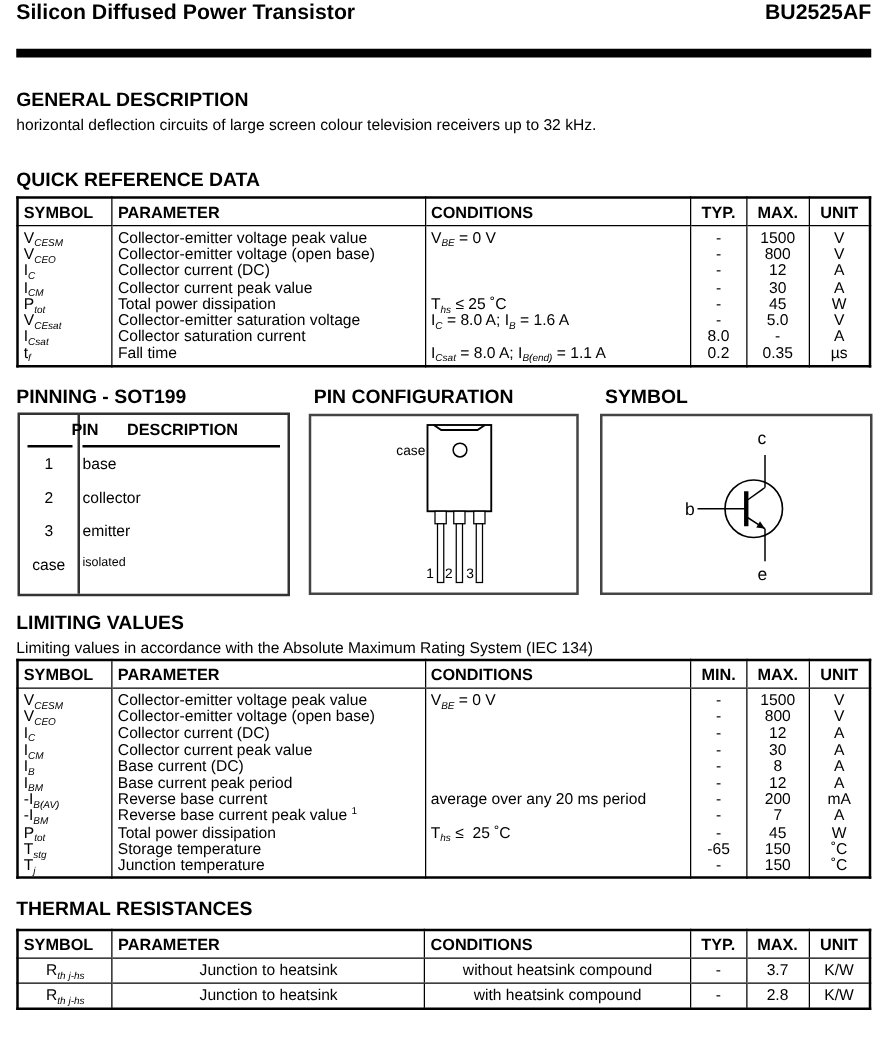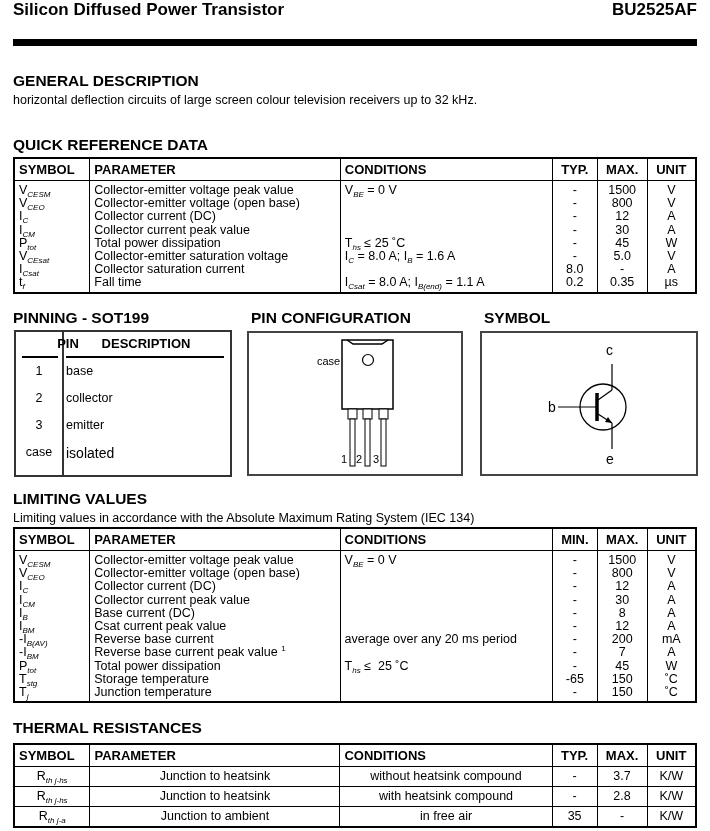--- a/index.html
+++ b/index.html
@@ -127,21 +127,21 @@
   <div class="abs" style="left:6px; top:24px; width:36px; height:1.5px; background:#000;"></div>
   <div class="abs" style="left:50px; top:24px; width:158px; height:1.5px; background:#000;"></div>
 
   <div class="abs" style="left:0; top:32px; width:46px; text-align:center; font-size:12.5px;">1</div>
   <div class="abs" style="left:50px; top:32px; font-size:12.5px;">base</div>
   <div class="abs" style="left:0; top:59px; width:46px; text-align:center; font-size:12.5px;">2</div>
   <div class="abs" style="left:50px; top:59px; font-size:12.5px;">collector</div>
   <div class="abs" style="left:0; top:86px; width:46px; text-align:center; font-size:12.5px;">3</div>
   <div class="abs" style="left:50px; top:86px; font-size:12.5px;">emitter</div>
   <div class="abs" style="left:0; top:113px; width:46px; text-align:center; font-size:12.5px;">case</div>
-  <div class="abs" style="left:50px; top:113px; font-size:14px;">isolated</div>
+  <div class="abs" style="left:50px; top:113px; font-size:10px;">isolated</div>
 </div>
 
 <div class="abs sec" style="left:251px; top:309px;">PIN CONFIGURATION</div>
 <div class="box" style="left:247px; top:331px; width:212px; height:141px;">
   <svg width="212" height="141" viewBox="0 0 212 141">
     <rect x="93" y="7" width="51" height="69" fill="#fff" stroke="#000" stroke-width="1.5"></rect>
     <path d="M98 7 L104 11 L133 11 L139 7" fill="none" stroke="#000" stroke-width="1.5"></path>
     <circle cx="119" cy="27" r="5.5" fill="none" stroke="#000" stroke-width="1.2"></circle>
     <rect x="99" y="76" width="9" height="10" fill="#fff" stroke="#000" stroke-width="1"></rect>
     <rect x="101" y="86" width="5" height="47" fill="#fff" stroke="#000" stroke-width="1"></rect>
@@ -206,21 +206,21 @@
       <span class="ln"><span></span><span>P</span><sub>tot</sub></span>
       <span class="ln"><span></span><span>T</span><sub>stg</sub></span>
       <span class="ln"><span></span><span>T</span><sub>j</sub></span>
     </td>
     <td>
       <span class="ln">Collector-emitter voltage peak value</span>
       <span class="ln">Collector-emitter voltage (open base)</span>
       <span class="ln">Collector current (DC)</span>
       <span class="ln">Collector current peak value</span>
       <span class="ln">Base current (DC)</span>
-      <span class="ln">Csat current peak value</span>
+      <span class="ln">Base current peak period</span>
       <span class="ln">Reverse base current</span>
       <span class="ln"><span>Reverse base current peak value</span> <sup>1</sup></span>
       <span class="ln">Total power dissipation</span>
       <span class="ln">Storage temperature</span>
       <span class="ln">Junction temperature</span>
     </td>
     <td>
       <span class="ln">V<sub>BE</sub> = 0 V</span>
       <span class="ln"></span>
           <span class="ln"></span>
@@ -304,22 +304,14 @@
     <td class="c">K/W</td>
   </tr>
   <tr>
     <td><span>R</span><sub>th j-hs</sub></td>
     <td>Junction to heatsink</td>
     <td>with heatsink compound</td>
     <td class="c">-</td>
     <td class="c">2.8</td>
     <td class="c">K/W</td>
   </tr>
-  <tr>
-    <td><span>R</span><sub>th j-a</sub></td>
-    <td>Junction to ambient</td>
-    <td>in free air</td>
-    <td class="c">35</td>
-    <td class="c">-</td>
-    <td class="c">K/W</td>
-  </tr>
 </tbody>
   </table>
 
 </body></html>

